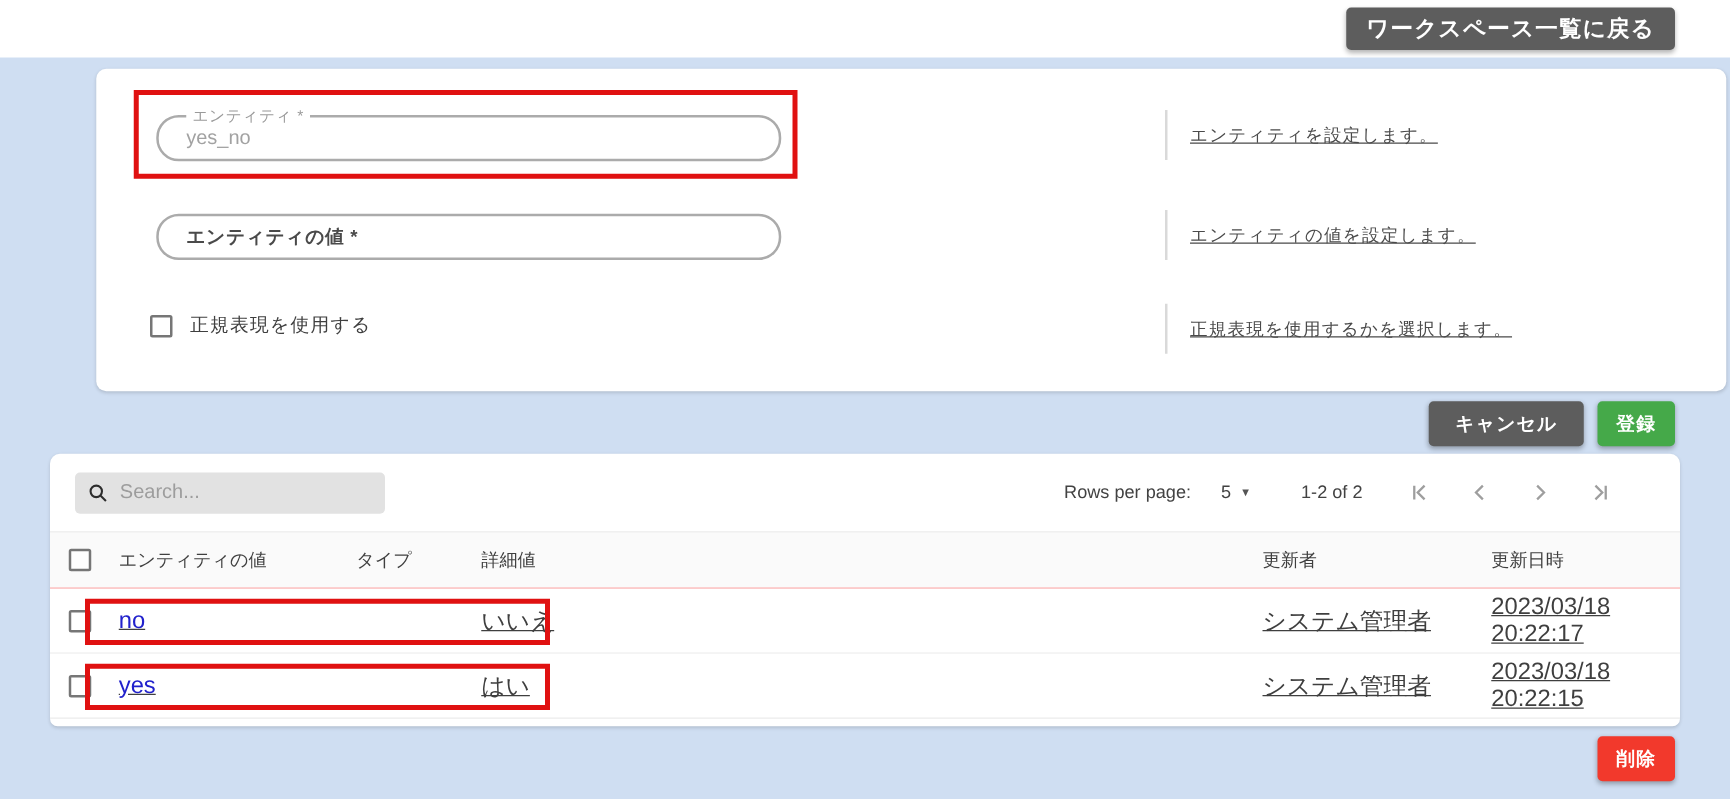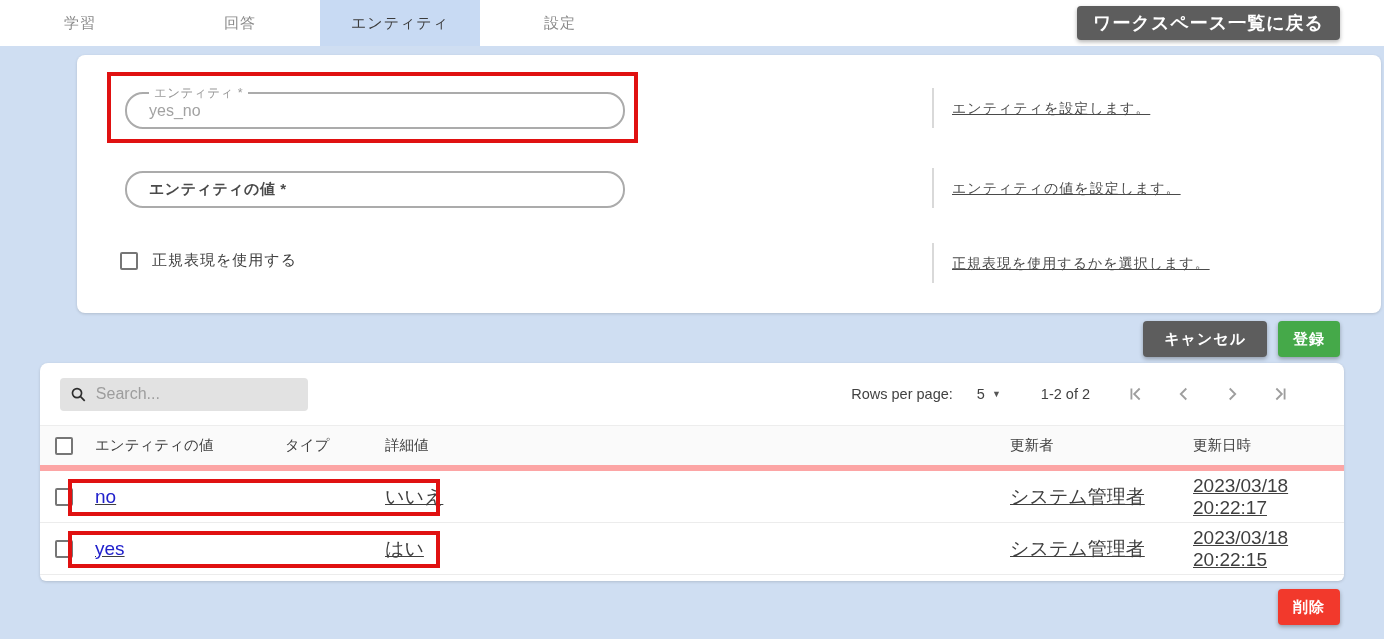--- a/index.html
+++ b/index.html
@@ -105,46 +105,40 @@
   .pagination{ display:flex; align-items:center; font-size:14.5px; color:#424242; }
   .rpp-label{ margin-right:24px; }
   .rpp-select{ display:flex; align-items:center; gap:7px; cursor:pointer; margin-right:40px; }
   .rpp-caret{ font-size:9px; color:#555; }
   .range{ margin-right:22px; }
   .pg-icons{ display:flex; align-items:center; }
   .pg-btn{ width:48px; height:28px; display:flex; align-items:center; justify-content:center; cursor:pointer; }
   .pg-btn svg{ stroke:#9e9e9e; stroke-width:2; fill:none; }
   
   .thead{
-    height:46px; background:#fafafa; border-top:1px solid #ededed; border-bottom:6px solid #fca5a5;
+    height:46px; background:#fafafa; border-top:1px solid #ededed; border-bottom:1px solid #fca5a5;
     display:flex; align-items:center; font-size:14.5px; color:#3f3f3f;
   }
   .trow{
     height:52px; display:flex; align-items:center; font-size:19px; color:#3f3f3f;
     border-bottom:1px solid #ececec; position:relative; background:#fff;text-decoration:underline;
   }
   .c-check{ width:40px; margin-left:15px; display:flex; align-items:center; }
   .c-entity{ width:190px; }
   .c-type{ width:100px; }
   .c-detail{ flex:1; }
   .c-updater{ width:183px; }
   .c-date{ width:151px; }
   .row-link{ color:#2121cc; text-decoration:none; cursor:pointer; }
   .row-ann{ left:28px; top:8px; width:372px; height:37px; }
 </style>
 </head>
 <body>
 
 <div class="topbar">
-  <div class="tabs">
-    <div class="tab">学習</div>
-    <div class="tab">回答</div>
-    <div class="tab active">エンティティ</div>
-    <div class="tab">設定</div>
-  </div>
   <button class="back-btn">ワークスペース一覧に戻る</button>
 </div>
 
 <div class="form-card">
 
   <div class="annotation ann-entity"></div>
 
   <div class="field field-entity">
     <span class="float-label">エンティティ *</span>
     <input type="text" value="yes_no" style="">

